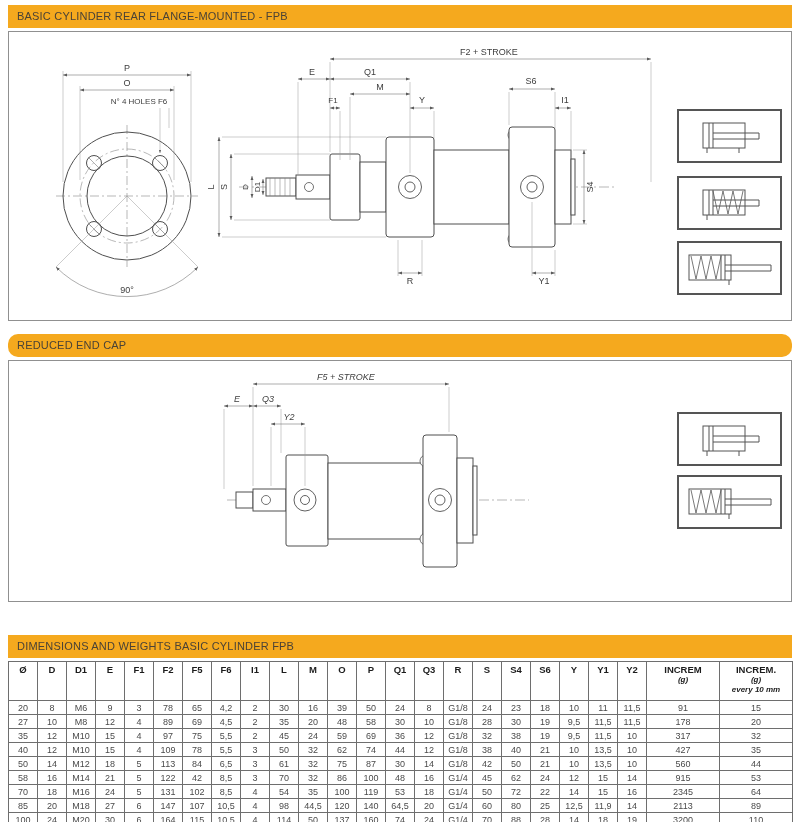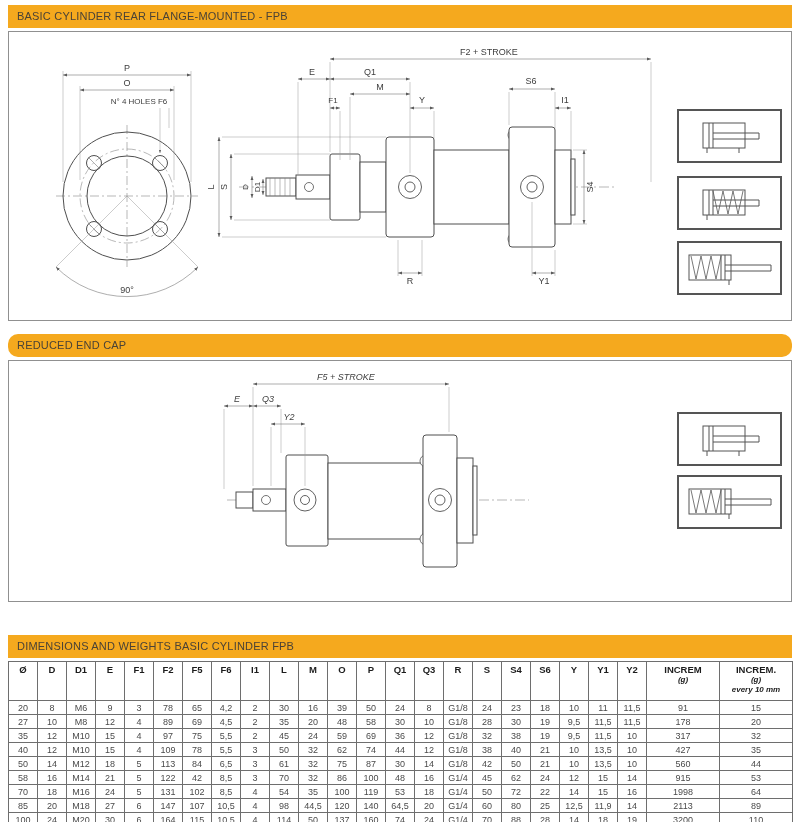--- a/index.html
+++ b/index.html
@@ -526,21 +526,21 @@
         <td>119</td>
         <td>53</td>
         <td>18</td>
         <td>G1/4</td>
         <td>50</td>
         <td>72</td>
         <td>22</td>
         <td>14</td>
         <td>15</td>
         <td>16</td>
-        <td>1998</td>
+        <td>2345</td>
         <td>64</td>
       </tr>
       <tr>
         <td>85</td>
         <td>20</td>
         <td>M18</td>
         <td>27</td>
         <td>6</td>
         <td>147</td>
         <td>107</td>

